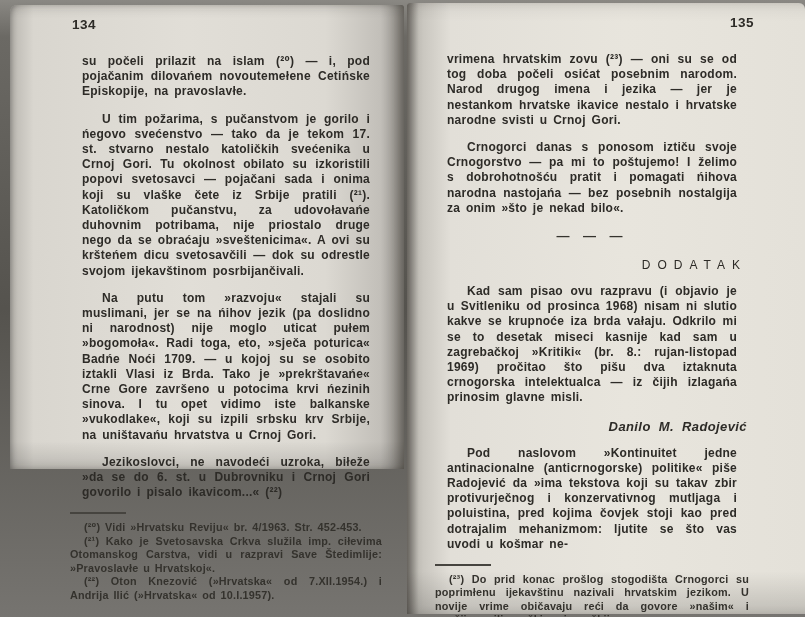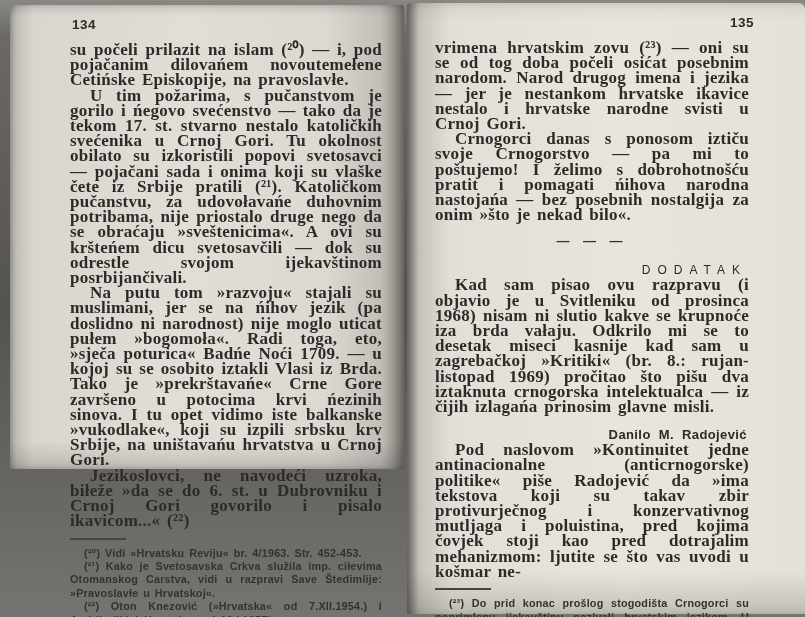--- a/index.html
+++ b/index.html
@@ -33,43 +33,42 @@
   .pagenum{
     position:absolute;top:12px;
     font-size:13.5px;font-weight:700;letter-spacing:.5px;
   }
   .page-left .pagenum{left:62px;}
   .page-right .pagenum{left:323px;}
   .bodycol{position:absolute;}
   .page-left .bodycol{left:60px;top:37px;width:312px;}
   .page-right .bodycol{left:28px;top:37px;width:314px;}
   p.body{
-    margin:0;
-    font-size:17px;font-weight:700;
+    margin:12px;
+    font-size:12px;font-weight:700;
     line-height:15.2px;
     letter-spacing:.25px;word-spacing:2.2px;
     text-align:justify;
-    font-family:Liberation Serif, serif;
   }
   p.body.indent{text-indent:20px;}
   .sep{
     margin:11px 0 0 0;
     text-align:center;
     font-size:13px;font-weight:700;letter-spacing:5px;
     color:#35332e;
   }
   .heading{
     margin:15px 2px 0 0;
     text-align:right;
     font-size:12px;font-weight:400;letter-spacing:7px;
   }
   .byline{
     margin:13px 2px 0 0;
     text-align:right;
-    font-size:13px;font-weight:700;letter-spacing:.4px;word-spacing:4px;
+    font-size:13px;font-weight:700;letter-spacing:.4px;word-spacing:4px;font-style:italic;
   }
   .gap18{margin-top:18px;}
   .gap14{margin-top:14px;}
   .fnrule{
     width:56px;height:0;
     border-top:2px solid #46443f;
     margin:9px 0 7px 0;
   }
   p.footnote{
     margin:0;

